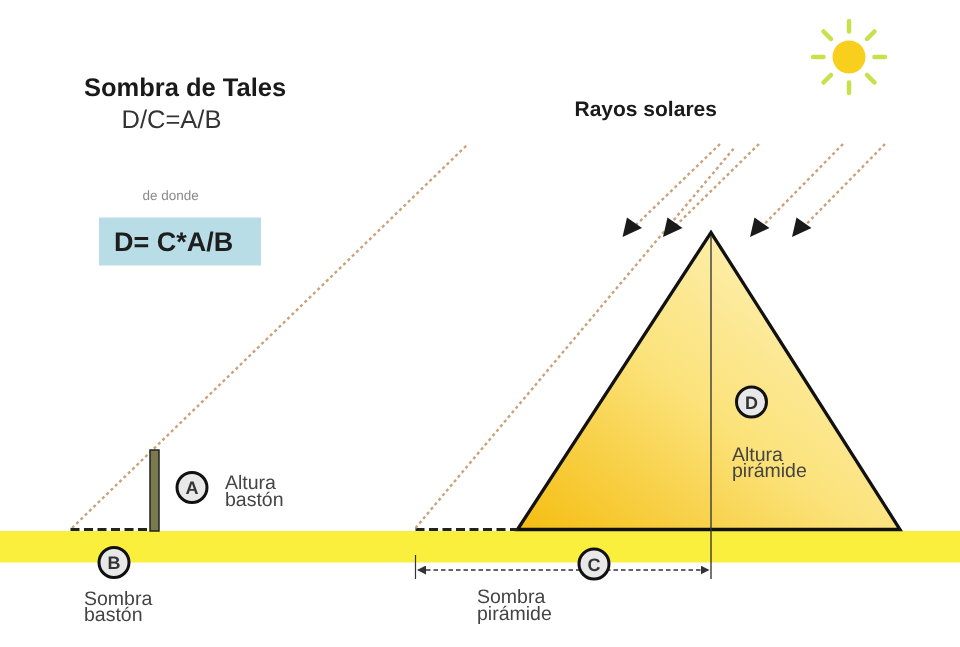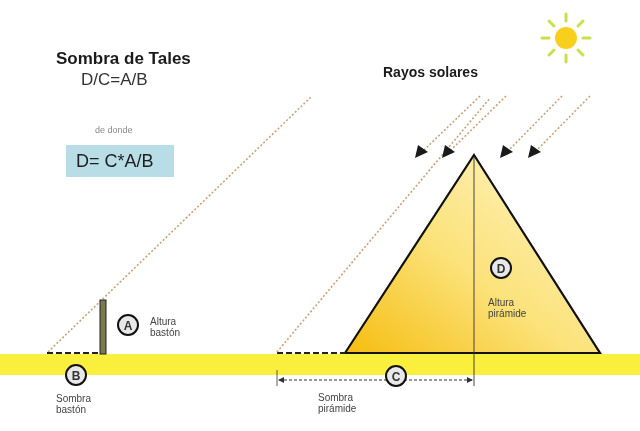--- a/index.html
+++ b/index.html
@@ -3,23 +3,23 @@
 <meta charset="utf-8">
 <style>
   html, body { margin:0; padding:0; background:#ffffff; }
   body { width:640px; height:431px; position:relative; overflow:hidden; font-family:"Liberation Sans", sans-serif; }
   svg#diagram { position:absolute; left:0; top:0; }
   .txt { position:absolute; color:#222; white-space:nowrap; }
   .title { left:56px; top:49px; font-size:17px; font-weight:bold; color:#1a1a1a; }
   .eq1 { left:81px; top:70px; font-size:17px; color:#333; }
   .small-gray { left:95px; top:125px; font-size:9px; color:#8a8a8a; }
   .formula-box { position:absolute; left:66px; top:145px; width:108px; height:32px; background:#b9dde6; }
-  .formula { left:76px; top:151px; font-size:18px; font-weight:normal; color:#1e1e1e; }
+  .formula { left:76px; top:151px; font-size:18px; font-weight:bold; color:#1e1e1e; }
   .rays-label { left:368px; top:64px; font-size:14px; font-weight:bold; color:#1a1a1a;margin-left:15px; }
-  .lbl { font-size:10px; line-height:11px; color:#444; }
+  .lbl { font-size:13px; line-height:11px; color:#444; }
   .lbl-a { left:150px; top:316px; }
   .lbl-b { left:56px; top:393px; }
   .lbl-c { left:318px; top:392px; }
   .lbl-d { left:488px; top:297px; }
   .circle-letter { font-family:"Liberation Sans", sans-serif; font-size:12px; fill:#333; font-weight:bold; }
 </style>
 </head>
 <body>
 
 <svg id="diagram" width="640" height="431" viewBox="0 0 640 431">

